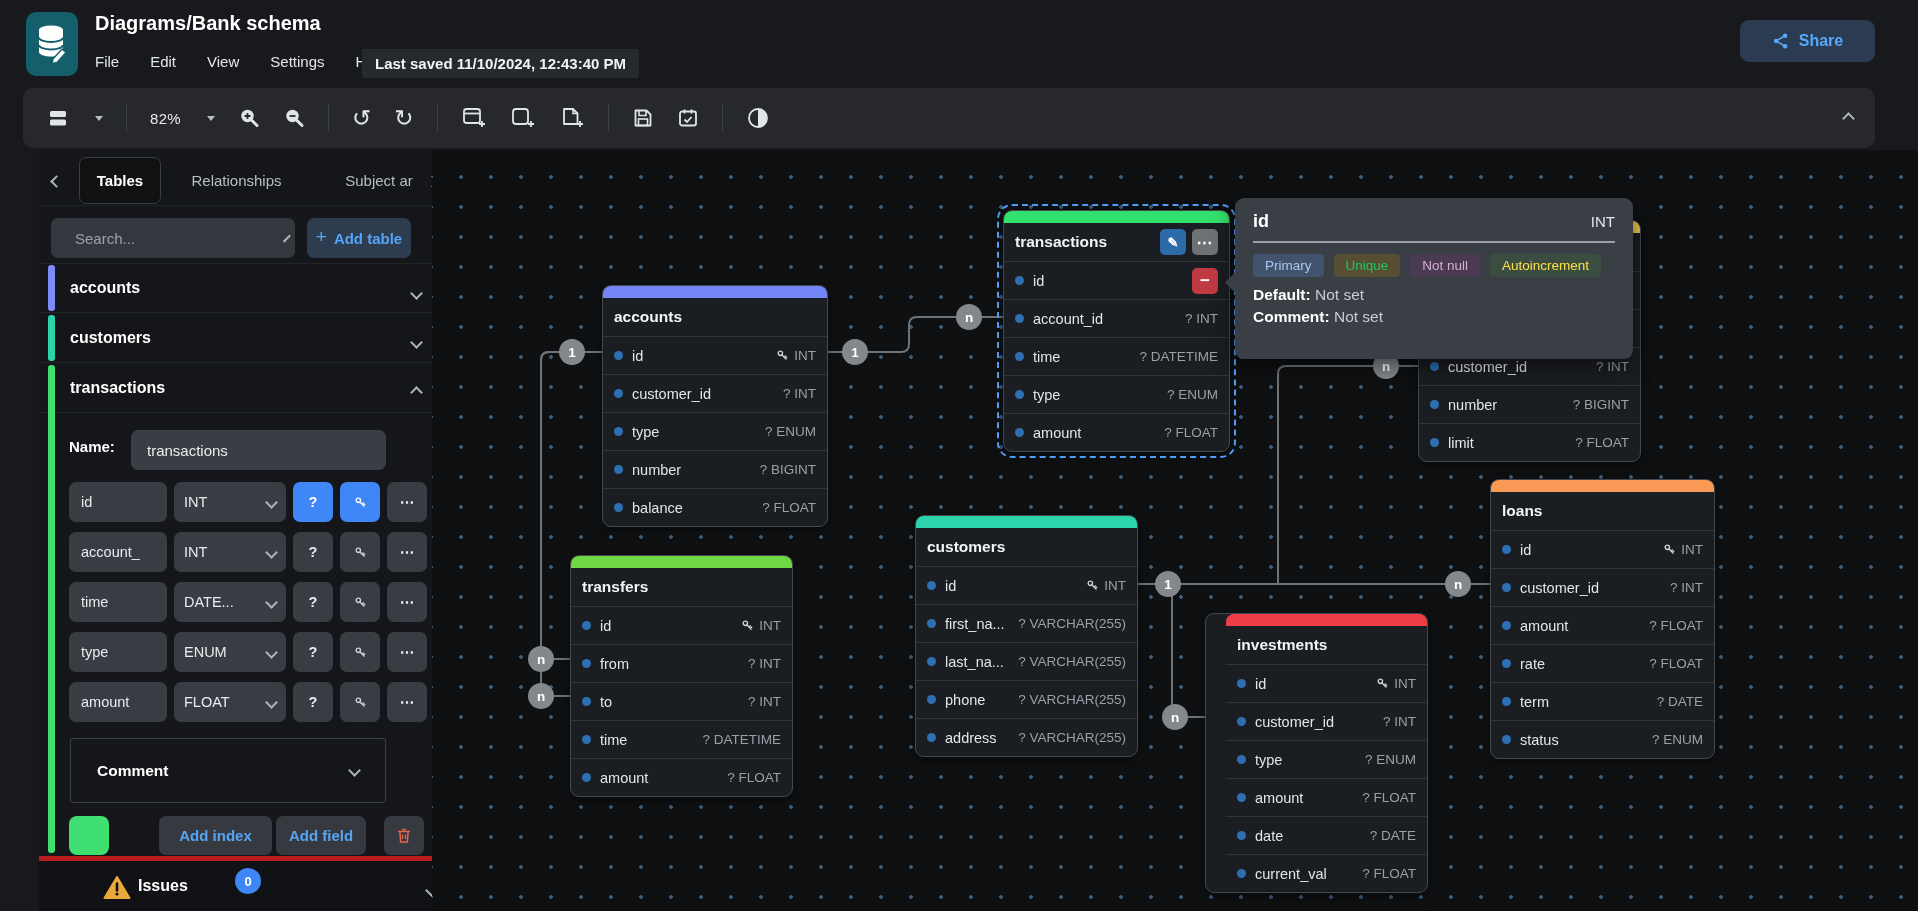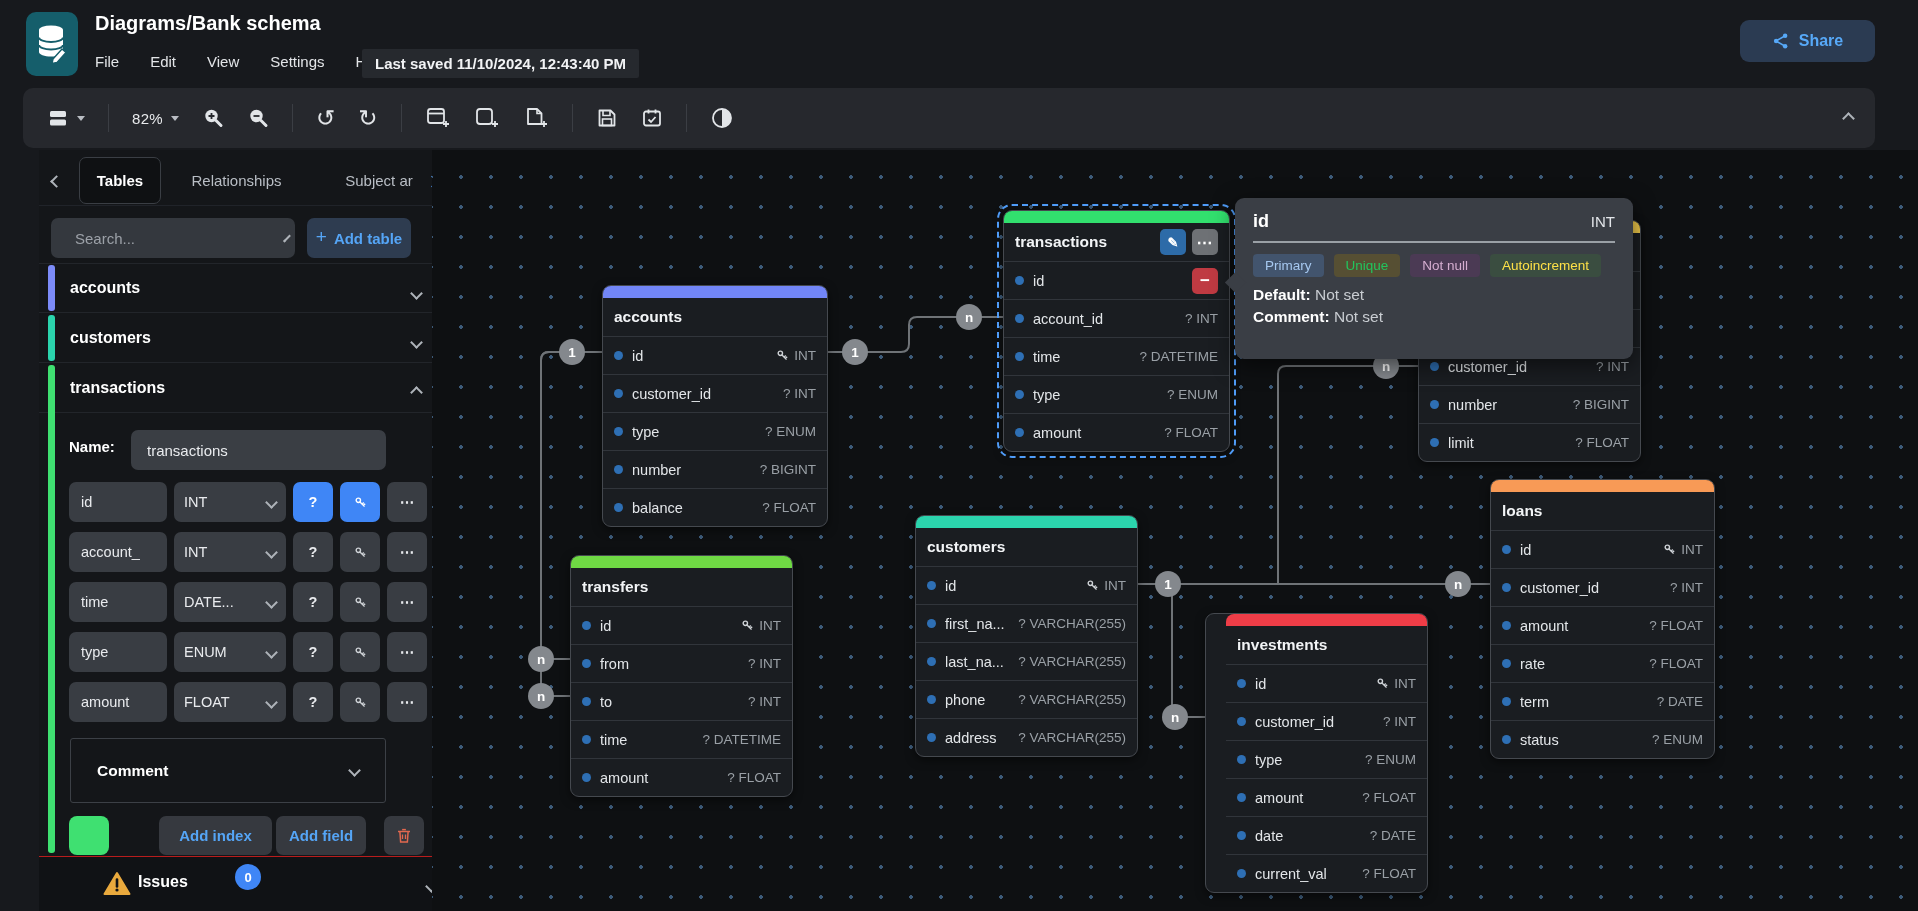--- a/index.html
+++ b/index.html
@@ -10,21 +10,21 @@
   .hdr{position:absolute;left:0;top:0;width:1918px;height:88px;background:#17191d;}
   .logo{position:absolute;left:26px;top:12px;width:52px;height:64px;background:#155e6b;border-radius:10px;display:flex;align-items:center;justify-content:center;}
   .app-title{position:absolute;left:95px;top:12px;font-size:20px;font-weight:700;color:#fff;}
   .menubar{position:absolute;left:93px;top:50px;display:flex;gap:27px;font-size:15px;color:#e3e5e8;}
   .menu-item{cursor:default;padding:3px 2px;}
   .saved-chip{position:absolute;left:362px;top:49px;height:29px;background:#26292e;border-radius:2px;display:flex;align-items:center;padding:0 13px;font-size:15px;font-weight:700;color:#f2f3f5;}
   .share-btn{position:absolute;right:43px;top:20px;width:135px;height:42px;background:#2b3b52;border-radius:9px;display:flex;align-items:center;justify-content:center;gap:9px;color:#57a9f8;font-size:16px;font-weight:700;}
 
   
   .tbar{position:absolute;left:23px;top:88px;width:1852px;height:60px;background:#26282d;border-radius:10px;display:flex;align-items:center;padding:0 20px;gap:15px;}
-  .tbtn{display:flex;align-items:center;gap:5px;color:#e2e5e8;padding:4px;}
+  .tbtn{display:flex;align-items:center;gap:23px;color:#e2e5e8;padding:4px;}
   .vdiv{width:1px;height:28px;background:#3b3e44;margin:0 4px;}
   .zoomlvl{font-size:15px;color:#e8eaec;letter-spacing:.3px;}
   .uglyph{font-size:23px;line-height:22px;color:#e2e5e8;}
   .caret{width:0;height:0;border-left:4px solid transparent;border-right:4px solid transparent;border-top:5px solid #b9bdc3;margin-left:3px;}
   .collapse{position:absolute;right:22px;top:21px;}
   .chv{display:inline-block;width:9px;height:9px;border-right:2px solid #aeb3b9;border-bottom:2px solid #aeb3b9;}
   .chv.down{transform:rotate(45deg);}
   .chv.up{transform:rotate(-135deg);}
   .chv.left{transform:rotate(135deg);}
   .chv.right{transform:rotate(-45deg);}
@@ -52,21 +52,21 @@
   .fbox{background:#393d43;border-radius:7px;height:40px;display:flex;align-items:center;color:#e9ebee;font-size:14.5px;}
   .fname{width:98px;padding:0 12px;}
   .ftype{width:112px;padding:0 10px;justify-content:space-between;}
   .fbtn{width:40px;justify-content:center;font-weight:700;}
   .fbtn.on{background:#3f86f6;color:#fff;}
   .commentbox{position:absolute;left:31px;top:588px;width:316px;height:65px;border:1px solid #3c4046;border-radius:3px;display:flex;align-items:center;justify-content:space-between;padding:0 26px;}
   .commentbox .clabel{font-size:15.5px;font-weight:700;color:#fff;}
   .swatch{position:absolute;left:30px;top:666px;width:40px;height:39px;border-radius:8px;}
   .sbtn{position:absolute;top:666px;height:39px;background:#36393f;border-radius:7px;display:flex;align-items:center;justify-content:center;color:#55a5f6;font-size:15px;font-weight:700;}
   .scrollthumb{position:absolute;left:418px;top:8px;width:7px;height:502px;background:#84888d;border-radius:4px;opacity:.85;}
-  .issuesbar{position:absolute;left:0;top:706px;width:432px;height:55px;background:#101215;border-top:1px solid #b91c1c;}
+  .issuesbar{position:absolute;left:0;top:706px;width:432px;height:55px;background:#101215;border-top:5px solid #b91c1c;}
   .issuesbar .itxt{position:absolute;left:99px;top:16px;font-size:16px;font-weight:700;color:#fff;}
   .issuesbar .ibadge{position:absolute;left:196px;top:7px;width:26px;height:26px;border-radius:50%;background:#3f86f6;color:#fff;font-size:13px;font-weight:700;display:flex;align-items:center;justify-content:center;}
   .issuesbar .ichv{position:absolute;left:388px;top:20px;}
 
   
   .canvas{position:absolute;left:432px;top:150px;width:1486px;height:761px;background:#0e1012;
     background-image:radial-gradient(#3c5a78 1.6px, transparent 1.9px);background-size:30px 30px;background-position:14px 12px;overflow:hidden;}
   .rel-svg{position:absolute;left:0;top:0;z-index:1;}
   .dtable{position:absolute;background:#1a1d21;border:1px solid #45494f;border-radius:9px;box-shadow:0 3px 10px rgba(0,0,0,.5);z-index:2;}
   .dtable .strip{height:12px;border-radius:8px 8px 0 0;}

